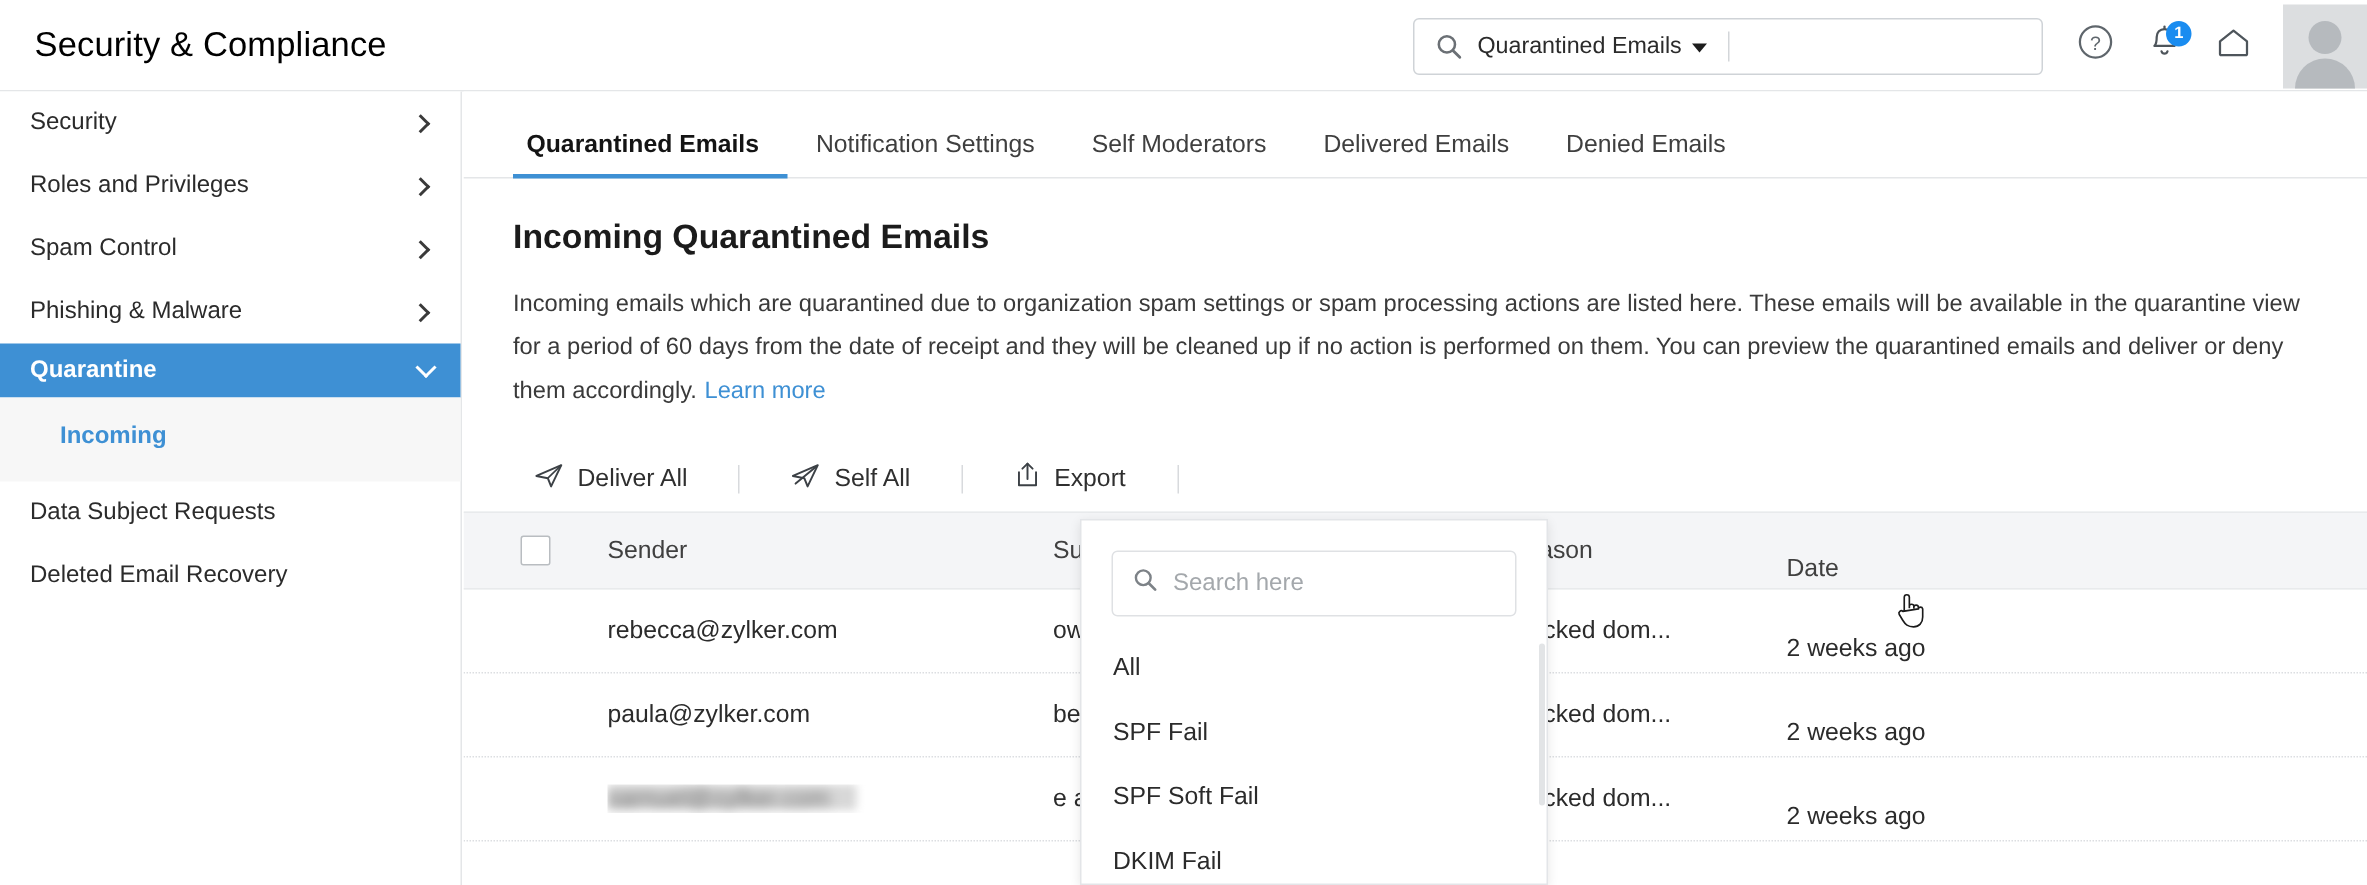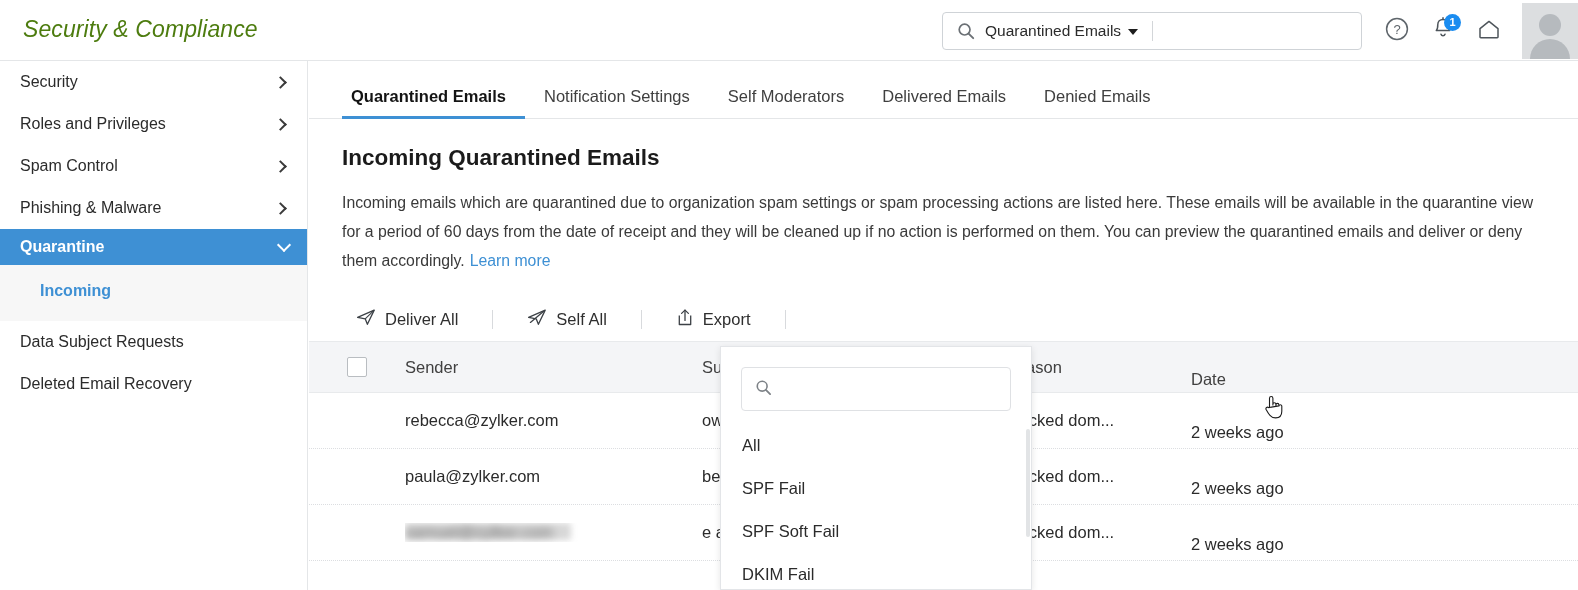--- a/index.html
+++ b/index.html
@@ -15,21 +15,21 @@
 
   
   .header {
     position: absolute; top: 0; left: 0; width: 1578px; height: 61px;
     background: #ffffff;
     border-bottom: 1px solid #e4e6e8;
     display: flex; align-items: center;
   }
   .app-title {
     position: absolute; left: 23px; top: 16px;
-    font-size: 23px; font-weight: 400; color: #4d7c0f; letter-spacing: .1px; font-style: italic;
+    font-size: 23px; font-weight: 400; color: #000000; letter-spacing: .1px;
   }
   .header-right {
     position: absolute; right: 0; top: 0; height: 61px;
     display: flex; align-items: center;
   }
   .search-wrap {
     width: 420px; height: 38px;
     border: 1px solid #cfd3d7; border-radius: 4px;
     display: flex; align-items: center; background: #fff;
     margin-right: 16px;
@@ -400,20 +400,21 @@
 
     <div class="filter-panel">
       <div class="fp-searchwrap">
         <div class="fp-search">
           <span>
             <svg width="17" height="17" viewBox="0 0 18 18">
                 <circle cx="7.6" cy="7.6" r="5.2" fill="none" stroke="#7d8287" stroke-width="1.7"></circle>
                 <line x1="11.5" y1="11.5" x2="16" y2="16" stroke="#7d8287" stroke-width="1.9" stroke-linecap="round"></line>
               </svg>
           </span>
+          <input placeholder="Search here" style="">
         </div>
       </div>
       <div class="fp-list">
         <div class="fp-item">All</div>
         <div class="fp-item">SPF Fail</div>
         <div class="fp-item">SPF Soft Fail</div>
         <div class="fp-item">DKIM Fail</div>
       </div>
       <div class="fp-scroll"></div>
     </div>

